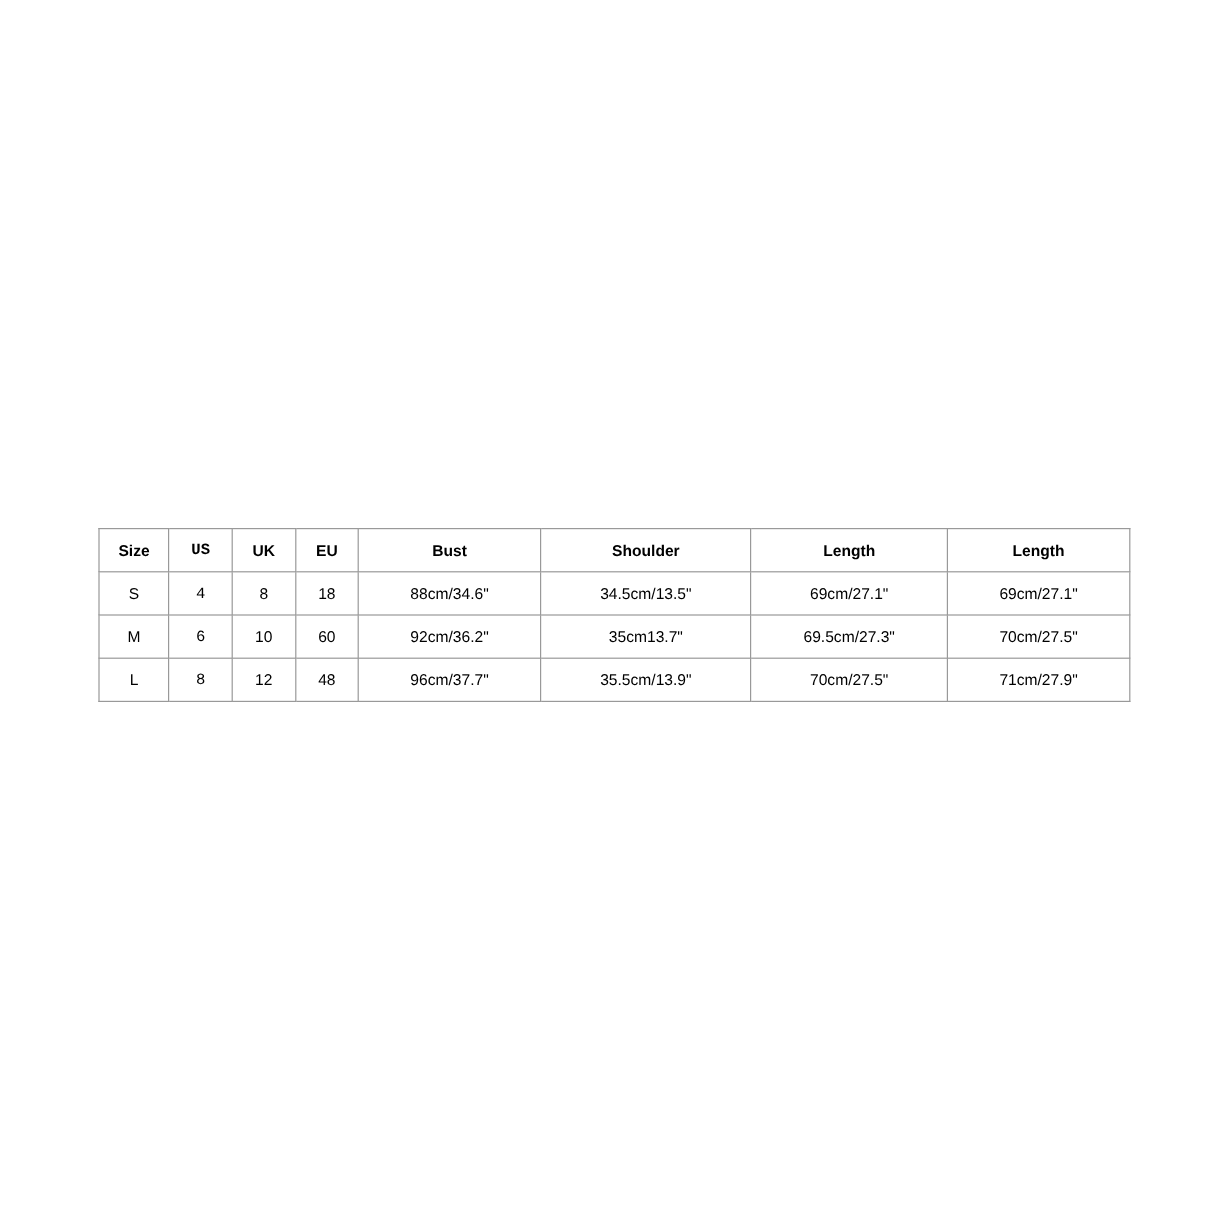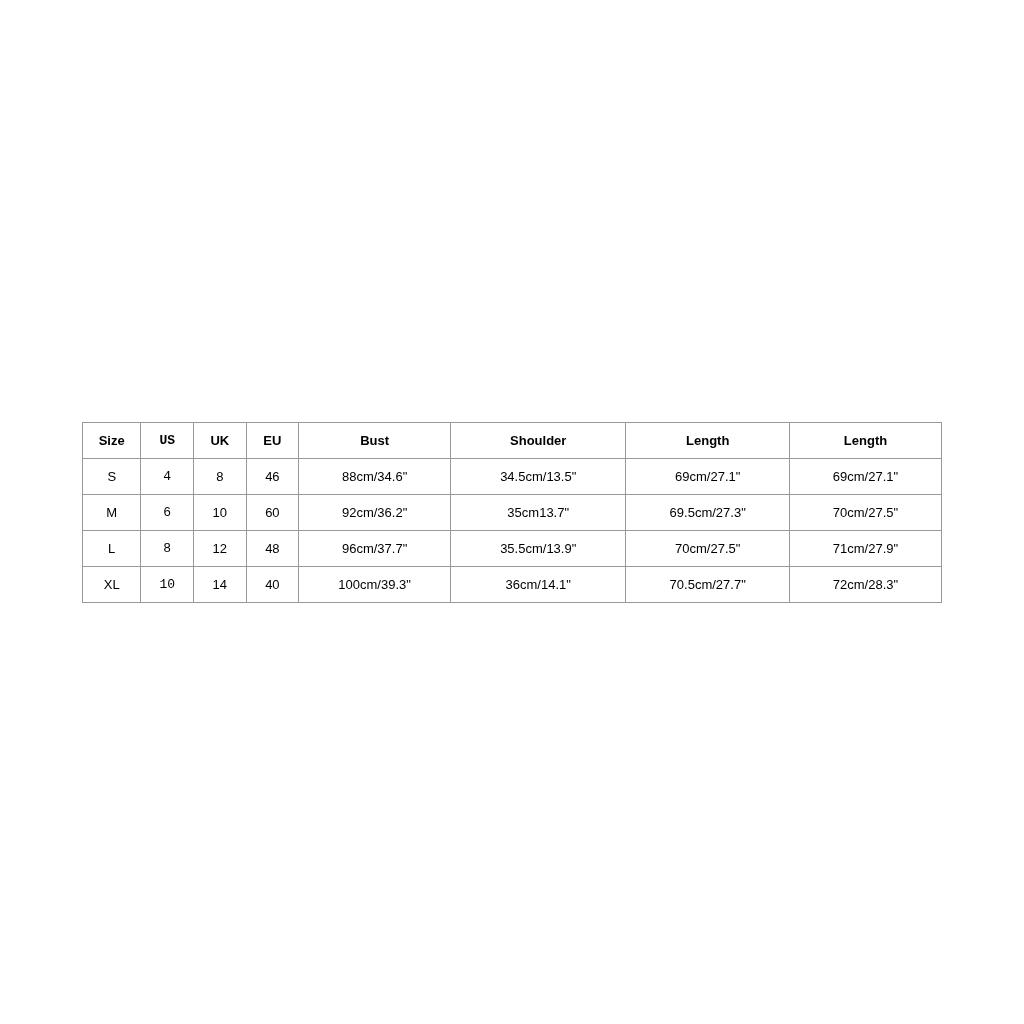--- a/index.html
+++ b/index.html
@@ -70,21 +70,21 @@
         <th class="col-shoulder">Shoulder</th>
         <th class="col-sleeve">Length</th>
         <th class="col-length">Length</th>
       </tr>
     </thead>
     <tbody id="table-body">
     <tr>
           <td class="col-size">S</td>
           <td class="col-us">4</td>
           <td class="col-uk">8</td>
-          <td class="col-eu">46</td>
+          <td class="col-eu">18</td>
           <td class="col-bust">88cm/34.6"</td>
           <td class="col-shoulder">34.5cm/13.5"</td>
           <td class="col-sleeve">69cm/27.1"</td>
           <td class="col-length">69cm/27.1"</td>
         </tr>
         <tr>
           <td class="col-size">M</td>
           <td class="col-us">6</td>
           <td class="col-uk">10</td>
           <td class="col-eu">60</td>
@@ -96,25 +96,15 @@
         <tr>
           <td class="col-size">L</td>
           <td class="col-us">8</td>
           <td class="col-uk">12</td>
           <td class="col-eu">48</td>
           <td class="col-bust">96cm/37.7"</td>
           <td class="col-shoulder">35.5cm/13.9"</td>
           <td class="col-sleeve">70cm/27.5"</td>
           <td class="col-length">71cm/27.9"</td>
         </tr>
-        <tr>
-          <td class="col-size">XL</td>
-          <td class="col-us">10</td>
-          <td class="col-uk">14</td>
-          <td class="col-eu">40</td>
-          <td class="col-bust">100cm/39.3"</td>
-          <td class="col-shoulder">36cm/14.1"</td>
-          <td class="col-sleeve">70.5cm/27.7"</td>
-          <td class="col-length">72cm/28.3"</td>
-        </tr>
       </tbody>
   </table>
 </div>
 
 </body></html>

